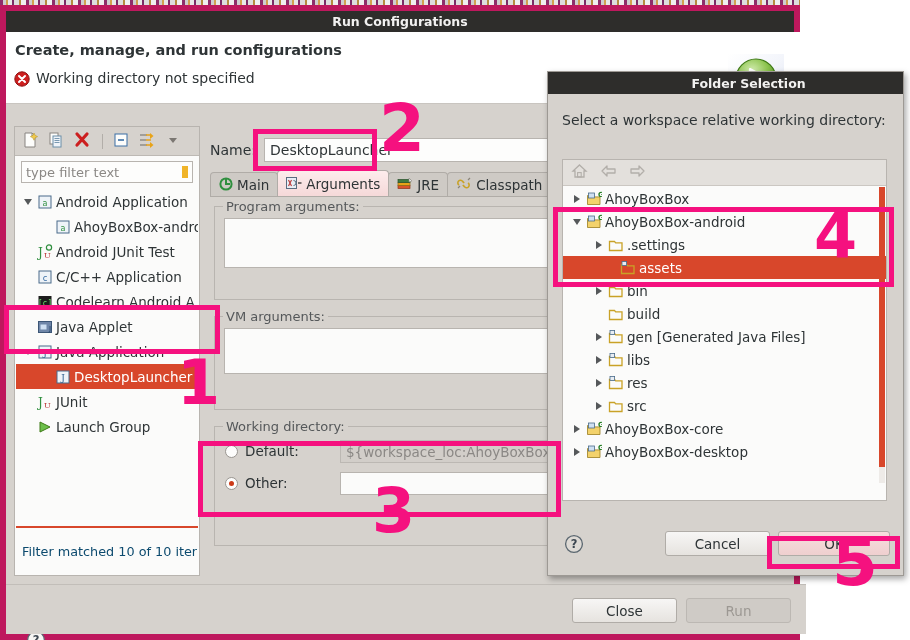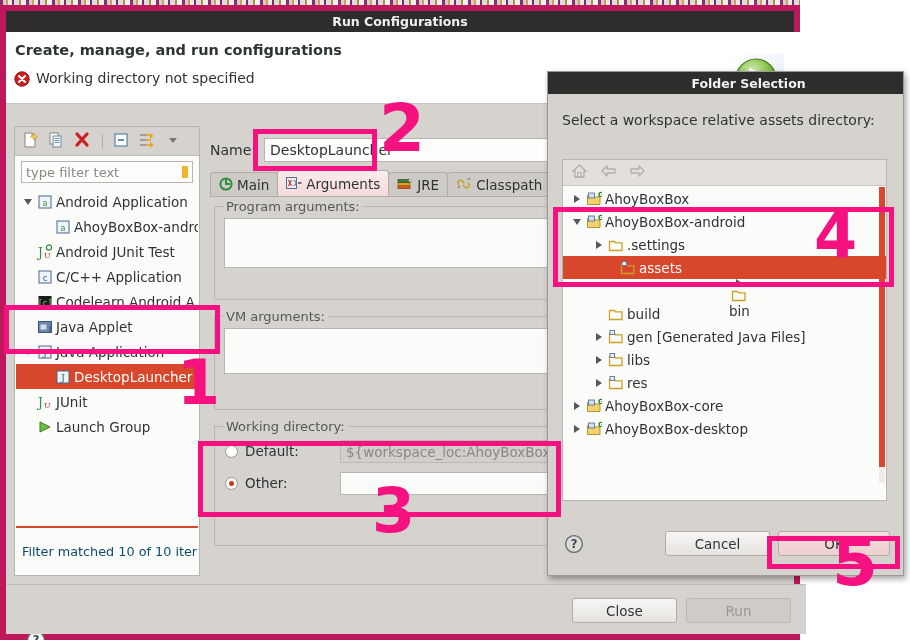--- a/index.html
+++ b/index.html
@@ -517,21 +517,21 @@
         </div>
       </div>
 
     </div>
   </div>
 
   <div class="win-dlg">
     <div class="dlg-title">
       <span>Folder Selection</span>
     </div>
-    <div class="dlg-prompt">Select a workspace relative assets directory:</div>
+    <div class="dlg-prompt">Select a workspace relative working directory:</div>
 
     <div class="dlg-tree-outer">
       <div class="dlg-tree-toolbar">
         <span>
           <svg width="17" height="16" viewBox="0 0 17 16">
             <path d="M8.5 2 L15 8 H13 V14 H4 V8 H2 Z" fill="none" stroke="#b2aea9" stroke-width="1.3"></path>
             <rect x="6.6" y="9.6" width="3.6" height="4.4" fill="none" stroke="#b2aea9" stroke-width="1.1"></rect>
           </svg>
         </span>
         <span>
@@ -586,21 +586,21 @@
           <div class="drow sel" style="padding-left: 40px;">
             <span class="tw"></span>
             <span class="ticon">
               <svg width="16" height="16" viewBox="0 0 16 16">
                 <path d="M1.5 4.5 h5 l1.2 1.4 h6.3 v7.6 h-12.5 z" fill="none" stroke="#c9a227" stroke-width="1.3"></path>
                 <rect x="2" y="1.5" width="4.6" height="4" fill="#e8edf3" stroke="#4a6b8a" stroke-width="0.8"></rect>
               </svg>
             </span>
             <span class="tlabel">assets</span>
           </div>
-          <div class="drow" style="padding-left: 28px; flex-direction: column;">
+          <div class="drow" style="padding-left: 28px;">
             <span class="tw">
               <span class="tri-r"></span>
             </span>
             <span class="ticon">
               <svg width="16" height="16" viewBox="0 0 16 16">
                 <path d="M1.5 4.5 h5 l1.2 1.4 h6.3 v7.6 h-12.5 z" fill="none" stroke="#c9a227" stroke-width="1.3"></path>
               </svg>
             </span>
             <span class="tlabel">bin</span>
           </div>
@@ -641,20 +641,31 @@
             <span class="tw">
               <span class="tri-r"></span>
             </span>
             <span class="ticon">
               <svg width="16" height="16" viewBox="0 0 16 16">
                 <path d="M1.5 4.5 h5 l1.2 1.4 h6.3 v7.6 h-12.5 z" fill="none" stroke="#c9a227" stroke-width="1.3"></path>
                 <rect x="2" y="1.5" width="4.6" height="4" fill="#e8edf3" stroke="#4a6b8a" stroke-width="0.8"></rect>
               </svg>
             </span>
             <span class="tlabel">res</span>
+          </div>
+          <div class="drow" style="padding-left: 28px;">
+            <span class="tw">
+              <span class="tri-r"></span>
+            </span>
+            <span class="ticon">
+              <svg width="16" height="16" viewBox="0 0 16 16">
+                <path d="M1.5 4.5 h5 l1.2 1.4 h6.3 v7.6 h-12.5 z" fill="none" stroke="#c9a227" stroke-width="1.3"></path>
+              </svg>
+            </span>
+            <span class="tlabel">src</span>
           </div>
           <div class="drow" style="padding-left: 6px;">
             <span class="tw">
               <span class="tri-r"></span>
             </span>
             <span class="ticon">
               <svg width="16" height="16" viewBox="0 0 16 16">
                 <path d="M1.5 4.5 h5 l1.2 1.4 h6.3 v7.6 h-12.5 z" fill="#f3d26b" stroke="#9a7d20" stroke-width="0.8"></path>
                 <rect x="2.5" y="2" width="6" height="5" fill="#cfe0f2" stroke="#4a6b8a" stroke-width="0.8"></rect>
                 <text x="12" y="5.5" font-size="7" font-weight="bold" font-family="DejaVu Sans,sans-serif" fill="#1d7a1d">G</text>

